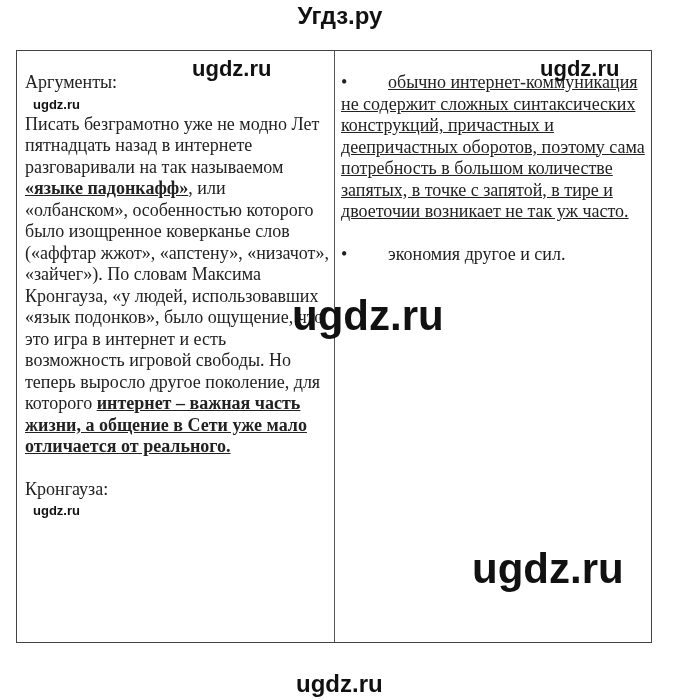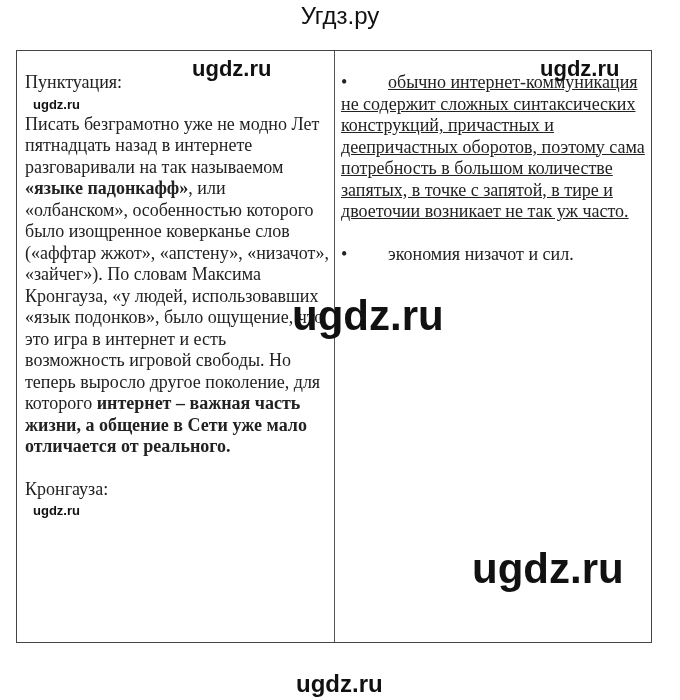--- a/index.html
+++ b/index.html
@@ -1,69 +1,69 @@
 <!DOCTYPE html>
 <html><head>
   <meta charset="utf-8">
   <style>
     html, body { margin: 0; padding: 0; background: #ffffff; }
     body { width: 680px; height: 700px; position: relative; overflow: hidden; color: #1a1a1a; }
     .site-title {
       position: absolute; left: 0; right: 0; top: 2px; text-align: center;
-      font-family: "Liberation Sans", sans-serif; font-weight: normal; font-size: 24px; color: #111;
+      font-family: "Liberation Sans", sans-serif; font-weight: bold; font-size: 24px; color: #111;
     }
     .doc-table {
       position: absolute; left: 16px; top: 50px; width: 636px; height: 593px;
       border: 1.5px solid #444; box-sizing: border-box;
     }
     .header-row { position: absolute; left: 0; top: 0; width: 100%; height: 21px; border-bottom: 1.5px solid #444; box-sizing: border-box; }
     .col-divider { position: absolute; left: 317px; top: 0; bottom: 0; width: 0; border-left: 1.5px solid #555; }
     .hcell {
       position: absolute; top: 0; height: 20px; line-height: 20px; text-align: center;
       font-family: "Liberation Serif", serif; font-weight: bold; font-size: 16px; color: #1a1a1a;
     }
     .hcell.left { left: 0; width: 317px; }
     .hcell.right { left: 318px; width: 316px; }
     .cell { position: absolute; top: 21px; font-family: "Liberation Serif", serif; font-size: 18px; line-height: 21.5px; color: #222; }
     .cell.left { left: 8px; width: 305px; }
     .cell.right { left: 324px; width: 305px; }
     .p { margin: 0; }
-    .b { font-weight: bold; }
+    .b { font-weight: bold; text-decoration: underline; }
     .wm-small { font-family: "Liberation Sans", sans-serif; font-weight: bold; font-size: 13px; color: #111; margin: 2px 0 1px 8px; height: 17px; line-height: 17px; }
     .gap { height: 21px; }
     .bullet { display: flex; }
     .bullet .dot { width: 47px; flex: none; }
     .wm { position: absolute; font-family: "Liberation Sans", sans-serif; font-weight: bold; color: #111; white-space: nowrap; }
   </style>
 </head>
 <body>
 
 <div class="site-title">Угдз.ру</div>
 
 <div class="doc-table">
   <div class="col-divider"></div>
 
   <div class="cell left">
-    <p class="p">Пунктуация:</p>
+    <p class="p">Аргументы:</p>
     <div class="wm-small">ugdz.ru</div>
     <p class="p"><span>Писать безграмотно уже не модно Лет пятнадцать назад в интернете разговаривали на так называемом </span><span class="b">«языке падонкафф»</span><span>, или «олбанском», особенностью которого было изощренное коверканье слов («аффтар жжот», «апстену», «низачот», «зайчег»). По словам Максима Кронгауза, «у людей, использовавших «язык подонков», было ощущение, что это игра в интернет и есть возможность игровой свободы. Но теперь выросло другое поколение, для которого </span><span class="b">интернет – важная часть жизни, а общение в Сети уже мало отличается от реального.</span></p>
     <div class="gap"></div>
     <p class="p">Кронгауза:</p>
     <div class="wm-small">ugdz.ru</div>
   </div>
 
   <div class="cell right">
     <div class="bullet">
       <span class="dot">•</span>
       <span style="margin-left:-47px;text-indent:47px;text-decoration:underline;">обычно интернет-коммуникация не содержит сложных синтаксических конструкций, причастных и деепричастных оборотов, поэтому сама потребность в большом количестве запятых, в точке с запятой, в тире и двоеточии возникает не так уж часто.</span>
     </div>
     <div class="gap"></div>
     <div class="bullet">
       <span class="dot">•</span>
-      <span>экономия низачот и сил.</span>
+      <span>экономия другое и сил.</span>
     </div>
   </div>
 </div>
 
 <div class="wm" style="left:192px;top:56px;font-size:22px;">ugdz.ru</div>
 <div class="wm" style="left:540px;top:56px;font-size:22px;">ugdz.ru</div>
 <div class="wm" style="left:292px;top:292px;font-size:42px;">ugdz.ru</div>
 <div class="wm" style="left:472px;top:545px;font-size:42px;">ugdz.ru</div>
 <div class="wm" style="left:296px;top:670px;font-size:24px;">ugdz.ru</div>
 

